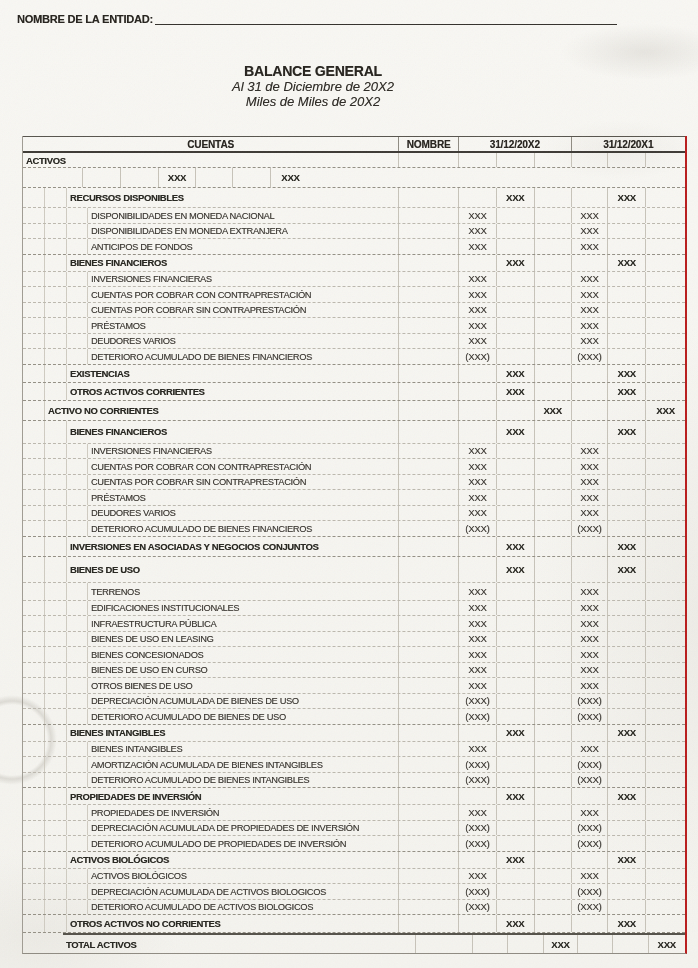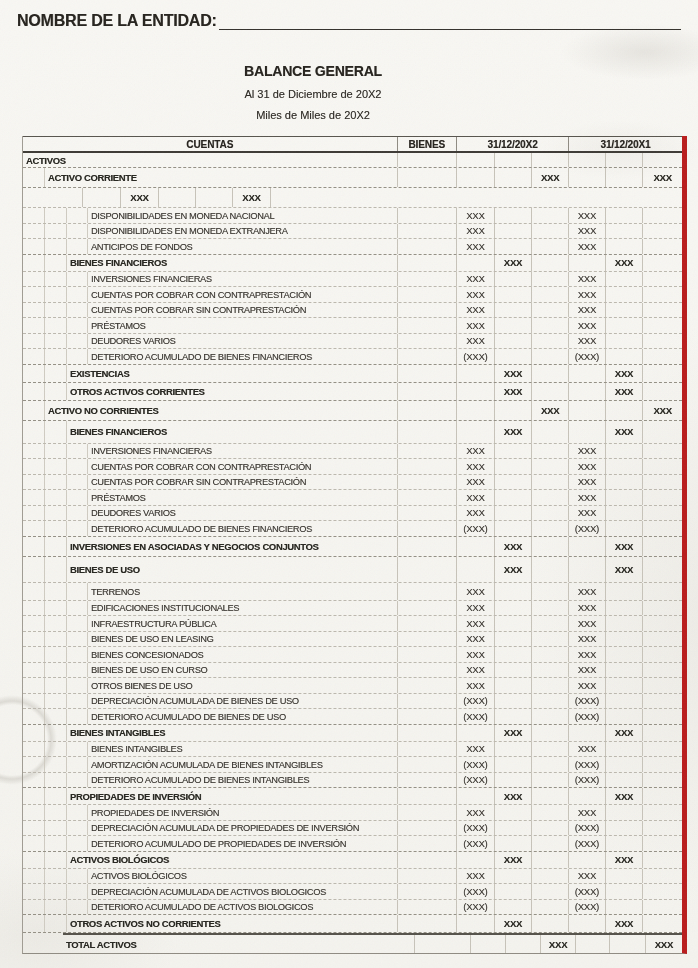--- a/index.html
+++ b/index.html
@@ -12,32 +12,32 @@
       radial-gradient(ellipse 260px 420px at 710px 620px, rgba(205,201,192,.20), rgba(205,201,192,0) 70%),
       radial-gradient(ellipse 200px 120px at 40px 935px, rgba(198,194,185,.18), rgba(198,194,185,0) 70%),
       linear-gradient(#f8f7f3, #f4f3ee);
   }
   .stain-ring{ position:absolute; left:-34px; top:694px; width:92px; height:92px; border-radius:50%;
     background: radial-gradient(circle, rgba(0,0,0,0) 54%, rgba(172,168,158,.33) 60%, rgba(0,0,0,0) 69%); z-index:0; }
   .stain-soft{ position:absolute; left:540px; top:120px; width:160px; height:60px;
     background: radial-gradient(ellipse, rgba(180,175,166,.12), rgba(180,175,166,0) 70%); z-index:0; }
 
   .entity-row{ position:absolute; left:17px; top:12px; z-index:1; display:flex; align-items:flex-end; }
-  .entity-label{ font-size:16px; font-weight:bold; color:#26231e; letter-spacing:-0.2px;
+  .entity-label{ font-size:11px; font-weight:bold; color:#26231e; letter-spacing:-0.2px;
     text-shadow:.3px .3px .4px rgba(60,55,48,.5); white-space:nowrap; }
   .entity-line{ width:462px; height:13px; margin-left:2px; border-bottom:1.6px solid #34312c; }
 
   .title-block{ position:absolute; left:313px; top:63px; transform:translateX(-50%);
     text-align:center; z-index:1; white-space:nowrap; color:#26231e; }
   .title-main{ font-size:14px; font-weight:bold; letter-spacing:-0.2px;
     text-shadow:.3px .3px .4px rgba(60,55,48,.5); }
-  .title-sub{ font-size:11px; margin-top:9px; color:#2e2b26; text-shadow:.2px .2px .3px rgba(60,55,48,.45); }
+  .title-sub{ font-size:13px; margin-top:0; color:#2e2b26; text-shadow:.2px .2px .3px rgba(60,55,48,.45);font-style:italic; }
 
   .tbl{ position:absolute; left:22px; top:136px; width:665px; z-index:1;
-    border-left:1px solid #a09c93; border-right:5px solid #b91c1c; border-bottom:1.5px solid #8f8b82; }
+    border-left:1px solid #a09c93; border-right:2px solid #b91c1c; border-bottom:1.5px solid #8f8b82; }
 
   .hrow{ display:flex; height:17px; border-top:1.6px solid #57544d; border-bottom:2.5px solid #3d3a35; }
   .hcell{ display:flex; align-items:center; justify-content:center; font-size:10px; font-weight:bold;
     color:#26231e; letter-spacing:-0.1px; text-shadow:.3px .3px .4px rgba(60,55,48,.5);
     border-right:1px solid #8f8b82; }
   .hcell:last-child{ border-right:none; }
   .h-cuentas{ width:378px; } .h-notas{ width:60px; } .h-y2{ width:113px; } .h-y1{ width:114px; }
 
   .row{ display:flex; height:15.5px; border-bottom:1px dashed #bcb8ae; background:transparent; }
   .row.sep-d{ border-bottom-color:#949085; }
@@ -75,51 +75,52 @@
 
 <div class="title-block">
   <div class="title-main">BALANCE GENERAL</div>
   <div class="title-sub">Al 31 de Diciembre de 20X2</div>
   <div class="title-sub">Miles de Miles de 20X2</div>
 </div>
 
 <div class="tbl">
   <div class="hrow">
     <div class="hcell h-cuentas">CUENTAS</div>
-    <div class="hcell h-notas">BIENES</div>
+    <div class="hcell h-notas">NOMBRE</div>
     <div class="hcell h-y2">31/12/20X2</div>
     <div class="hcell h-y1">31/12/20X1</div>
   </div>
   <div id="rows">
       <div class="row bold sep-d" style="height: 15px;">
         <div class="cell cl">
           <span class="lbl">ACTIVOS</span>
         </div>
         <div class="cell cn"></div>
         <div class="cell cv cv0"></div>
         <div class="cell cv cv1"></div>
         <div class="cell cv cv2"></div>
         <div class="cell cv cv3"></div>
         <div class="cell cv cv4"></div>
         <div class="cell cv cv5"></div>
       </div>
       <div class="row bold sep-d" style="height: 20px;">
-        <div class="cell cl">
-          <i class="guide g0"></i>
-          <span class="lbl">ACTIVO CORRIENTE</span>
-        </div>
         <div class="cell cn"></div>
         <div class="cell cv cv0"></div>
         <div class="cell cv cv1"></div>
         <div class="cell cv cv2">XXX</div>
         <div class="cell cv cv3"></div>
         <div class="cell cv cv4"></div>
         <div class="cell cv cv5">XXX</div>
       </div>
       <div class="row bold" style="height: 20px;">
+        <div class="cell cl">
+          <i class="guide g0"></i>
+          <i class="guide g1"></i>
+          <span class="lbl">RECURSOS DISPONIBLES</span>
+        </div>
         <div class="cell cn"></div>
         <div class="cell cv cv0"></div>
         <div class="cell cv cv1">XXX</div>
         <div class="cell cv cv2"></div>
         <div class="cell cv cv3"></div>
         <div class="cell cv cv4">XXX</div>
         <div class="cell cv cv5"></div>
       </div>
       <div class="row">
         <div class="cell cl">

